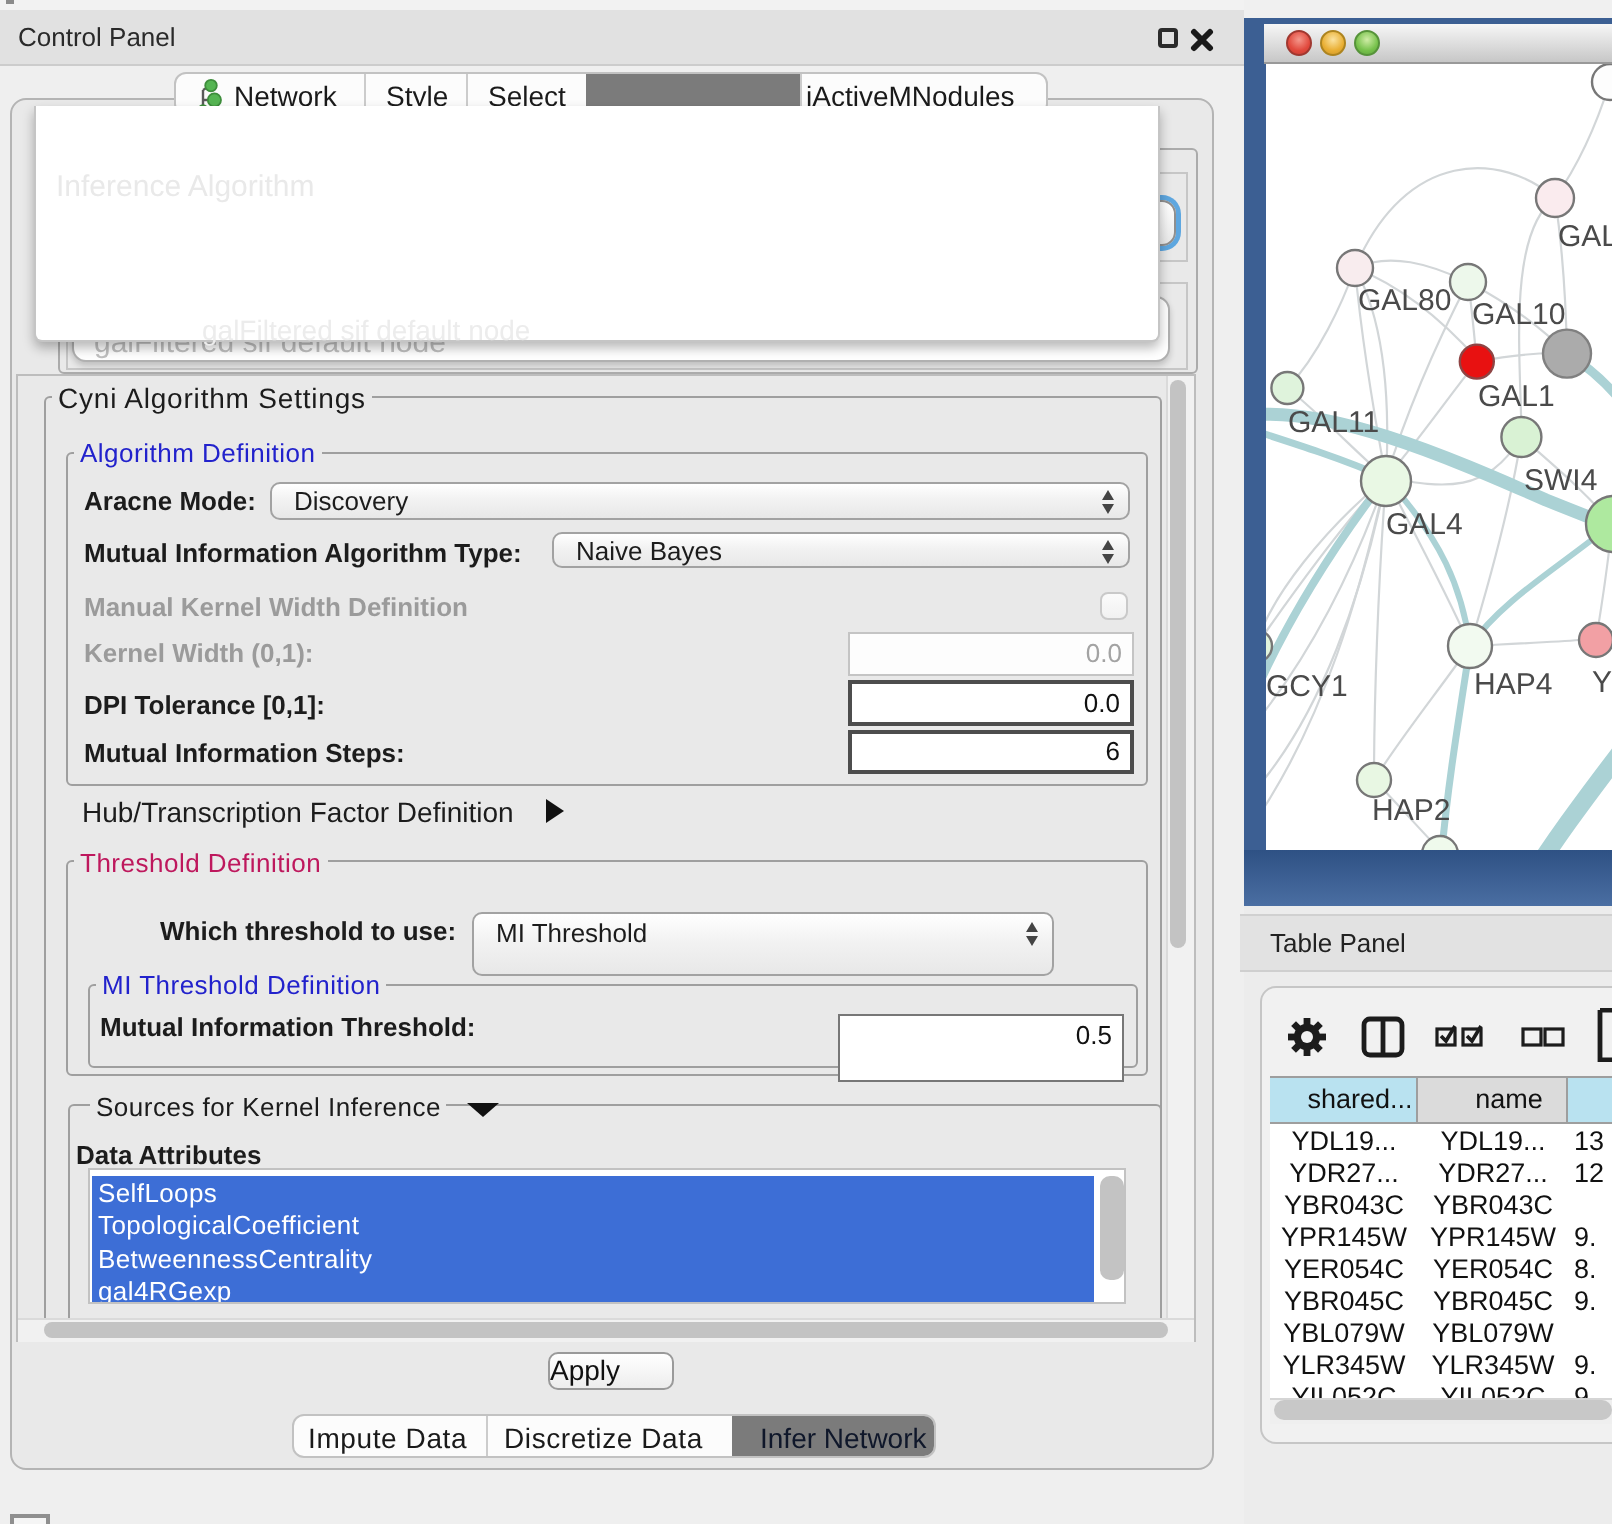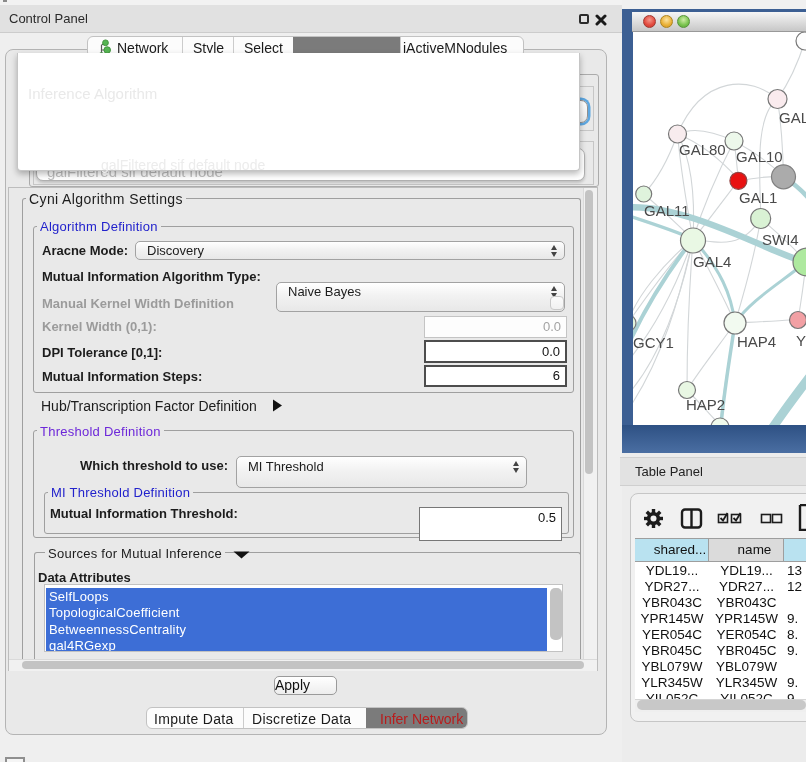--- a/index.html
+++ b/index.html
@@ -85,21 +85,21 @@
 <div class="lbl abs" style="left:42px;top:243px;">Aracne Mode:</div>
 <div class="combo" style="left:135px;top:241px;width:430px;height:19px;">
   <div class="ctext" style="top:1px;">Discovery</div>
   <div class="spin" style="top:3px;">
       <div class="up"></div>
       <div class="dn"></div>
     </div>
 </div>
 
 <div class="lbl abs" style="left:42px;top:269px;">Mutual Information Algorithm Type:</div>
-<div class="combo" style="left:276px;top:282px;width:289px;height:30px;">
+<div class="combo" style="left:276px;top:266px;width:289px;height:18px;">
   <div class="ctext" style="top:1px;">Naive Bayes</div>
   <div class="spin" style="top:3px;">
       <div class="up"></div>
       <div class="dn"></div>
     </div>
 </div>
 
 <div class="lbl-dis abs" style="left:42px;top:296px;">Manual Kernel Width Definition</div>
 <div class="abs" style="left:550px;top:296px;width:14px;height:14px;background:linear-gradient(#fbfbfb,#f1f1f1);border:1.5px solid #c9c9c9;border-radius:4px;"></div>
 
@@ -111,59 +111,59 @@
 
 <div class="lbl abs" style="left:42px;top:369px;">Mutual Information Steps:</div>
 <div class="field" style="left:424px;top:365px;width:143px;height:22px;line-height:18px;">6</div>
 
 <div class="abs" style="left:41px;top:398px;font-size:14px;color:#1c1c1c;">Hub/Transcription Factor Definition</div>
 <svg class="abs" style="left:271px;top:399px;" width="12" height="13" viewBox="0 0 12 13">
   <path d="M2 0.5 L11 6.5 L2 12.5 Z" fill="#111"></path>
 </svg>
 
 <div class="gbox" style="left:33px;top:430px;width:541px;height:108px;"></div>
-<div class="gtitle" style="left:37px;top:424px;color:#6d28d9;letter-spacing:0.25px;">Threshold Definition</div>
+<div class="gtitle" style="left:37px;top:424px;color:#be185d;letter-spacing:0.25px;">Threshold Definition</div>
 
 <div class="lbl abs" style="left:80px;top:458px;">Which threshold to use:</div>
 <div class="combo" style="left:236px;top:456px;width:291px;height:32px;">
   <div class="ctext" style="top:2px;">MI Threshold</div>
   <div class="spin" style="top:4px;">
       <div class="up"></div>
       <div class="dn"></div>
     </div>
 </div>
 
 <div class="gbox" style="left:44px;top:492px;width:525px;height:42px;"></div>
 <div class="gtitle" style="left:48px;top:485px;color:#2222cc;letter-spacing:0.25px;">MI Threshold Definition</div>
 
 <div class="lbl abs" style="left:50px;top:506px;">Mutual Information Threshold:</div>
 <div class="field" style="left:419px;top:507px;width:143px;height:34px;border:1.5px solid #777;line-height:19px;">0.5</div>
 
 <div class="abs" style="left:34px;top:552px;width:547px;height:107px;border:1px solid #9f9f9f;border-bottom:none;border-radius:3px 3px 0 0;"></div>
-<div class="gtitle" style="left:45px;top:546px;color:#1c1c1c;letter-spacing:0.25px;">Sources for Mutual Inference</div>
+<div class="gtitle" style="left:45px;top:546px;color:#1c1c1c;letter-spacing:0.25px;">Sources for Kernel Inference</div>
 <svg class="abs" style="left:233px;top:551px;" width="17" height="8" viewBox="0 0 17 8">
   <path d="M0.5 0.5 L16.5 0.5 L8.5 7.5 Z" fill="#111"></path>
 </svg>
 
 <div class="lbl abs" style="left:38px;top:570px;">Data Attributes</div>
 
 <div class="abs" style="left:44px;top:584px;width:519px;height:68px;background:#ffffff;border:1px solid #c2c2c2;overflow:hidden;">
   <div class="abs" style="left:1px;top:3px;width:501px;height:67px;background:#3d6ed6;"></div>
   <div class="abs" style="left:4px;top:3.5px;font-size:13px;letter-spacing:0.2px;color:#fff;line-height:16.6px;">SelfLoops<br>TopologicalCoefficient<br>BetweennessCentrality<br>gal4RGexp</div>
   <div class="abs" style="left:505px;top:3px;width:12px;height:52px;background:#c3c3c3;border-radius:5px;"></div>
 </div>
 
 <div class="abs" style="left:274px;top:676px;width:63px;height:19px;background:linear-gradient(#ffffff,#ededed);border:1px solid #9a9a9a;border-radius:5px;font-size:14px;color:#111;line-height:17px;">Apply</div>
 
 <div class="abs" style="left:146px;top:707px;width:322px;height:22px;background:#fcfcfc;border:1px solid #c2c2c2;border-radius:6px;overflow:hidden;">
   <div class="abs" style="left:96px;top:0;width:1px;height:22px;background:#cccccc;"></div>
   <div class="abs" style="left:219px;top:0;width:103px;height:22px;background:#7b7b7b;"></div>
   <div class="abs" style="left:7px;top:3px;font-size:14px;color:#1a1a1a;letter-spacing:0.3px;">Impute Data</div>
   <div class="abs" style="left:105px;top:3px;font-size:14px;color:#1a1a1a;letter-spacing:0.3px;">Discretize Data</div>
-  <div class="abs" style="left:233px;top:3px;font-size:14px;color:#b91c1c;">Infer Network</div>
+  <div class="abs" style="left:233px;top:3px;font-size:14px;color:#0f172a;">Infer Network</div>
 </div>
 
 <div class="abs" style="left:17px;top:53px;width:563px;height:118px;background:#ffffff;border:1px solid #c5c5c5;border-top:none;border-radius:0 0 4px 4px;box-shadow:0 3px 6px rgba(0,0,0,0.28);z-index:50;">
   <div class="abs" style="left:10px;top:32px;font-size:15px;color:#e9e9e9;">Inference Algorithm</div>
   <div class="abs" style="left:83px;top:104px;font-size:14px;color:#ececec;">galFiltered sif default node</div>
 </div>
 
 <div class="abs" style="left:5px;top:757px;width:20px;height:10px;background:#f5f5f5;border:2px solid #8f8f8f;"></div>
 
 <div class="abs" style="left:622px;top:0;width:184px;height:762px;background:#ececec;"></div>

